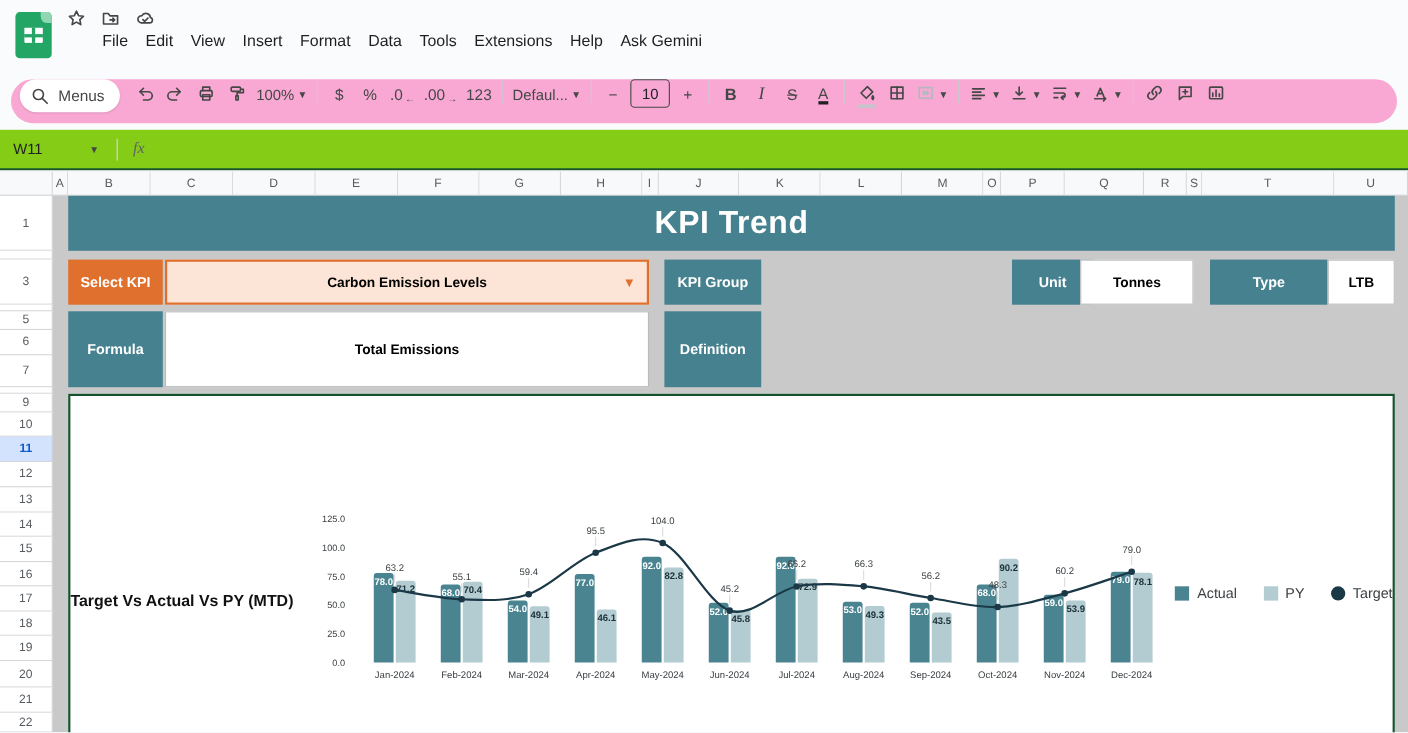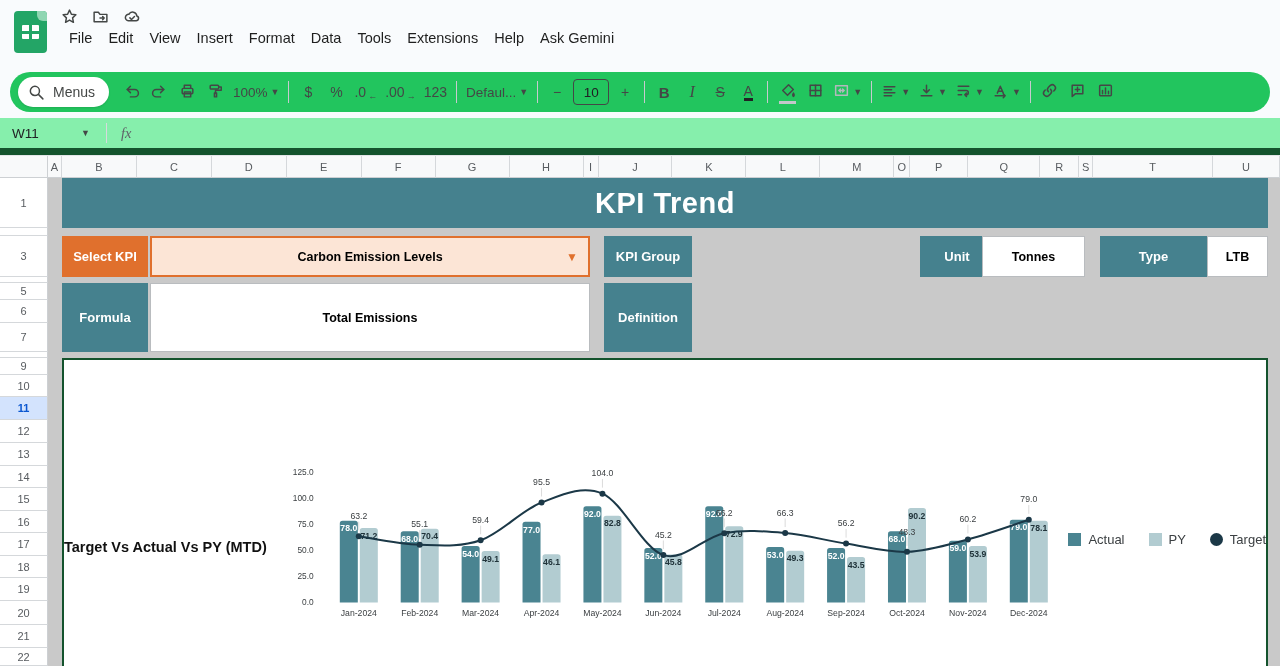--- a/index.html
+++ b/index.html
@@ -11,42 +11,42 @@
   .logo { width:33px; height:42px; margin-top:3px; position:relative; }
   .logo .sheet-shape { position:absolute; inset:0; background:#23a566; border-radius:4px; }
   .logo .fold { position:absolute; right:0; top:0; width:10px; height:10px; background:#8fd6b2; border-radius:0 4px 0 6px; }
   .logo .grid2 { position:absolute; left:8px; top:14px; width:17px; height:14px; background:#fff; border-radius:1px;
     background-image:linear-gradient(#23a566,#23a566),linear-gradient(#23a566,#23a566);
     background-size:3px 100%,100% 3px; background-position:7px 0,0 5.5px; background-repeat:no-repeat; }
   .title-block { margin-left:14px; flex:1; }
   .doc-title-row { display:flex; align-items:center; gap:14px; }
   .doc-title { font-size:18px; color:#202124; letter-spacing:.1px; }
   .title-ic { color:#444746; display:flex; align-items:center; }
-  .menu-row { display:flex; margin-top:2px; }
+  .menu-row { display:flex; margin-top:2px;margin-left:24px; }
   .menu-item { font-size:14.5px; color:#1f1f1f; padding:3px 8px; border-radius:4px; cursor:default; }
 
   
   .toolbar-wrap { padding:4px 10px 6px 10px; background:#f9fbfd; }
-  .toolbar { height:40px; background:#22c55e; border-radius:21px; display:flex; align-items:center; padding:0 8px; gap:0; }
+  .toolbar { height:40px; background:#f9a8d4; border-radius:21px; display:flex; align-items:flex-start; padding:0 8px; gap:0; }
   .tb-pill { background:#fff; border-radius:18px; height:30px; display:flex; align-items:center; gap:8px; padding:0 14px 0 10px; margin-right:8px; box-shadow:0 1px 2px rgba(0,0,0,.12); color:#444746; font-size:14px; }
   .tb-btn { min-width:28px; height:28px; display:flex; align-items:center; justify-content:center; border-radius:4px; color:#444746; font-size:14px; gap:2px; padding:0 4px; }
   .tb-btn.disabled { color:#b4b8bd; }
   .tb-caret { font-size:9px; color:#444746; margin-left:1px; }
   .tb-divider { width:1px; height:22px; background:#c7cacf; margin:0 5px; }
   .tb-bold { font-weight:700; font-size:15px; }
   .tb-italic { font-style:italic; font-family:"Liberation Serif", serif; font-size:16px; }
   .tb-strike { text-decoration:line-through; font-size:14px; }
   .tb-underA { border-bottom:3px solid #202124; line-height:14px; font-size:14px; font-weight:500;}
   .tb-fill-underline { border-bottom:3px solid #c3c7cb; line-height:15px; }
   .fontsize-box { width:36px; height:26px; border:1px solid #444746; border-radius:4px; display:flex; align-items:center; justify-content:center; font-size:13.5px; color:#202124; margin:0 2px; }
   .tb-sub { font-size:9px; margin-top:8px; }
   .tb-label { font-size:13.5px; }
 
   
-  .formula-bar { height:37px; background:#86efac; display:flex; align-items:center; border-bottom:7px solid #14532d; padding-left:12px; }
+  .formula-bar { height:37px; background:#84cc16; display:flex; align-items:center; border-bottom:2px solid #14532d; padding-left:12px; }
   .name-box { width:84px; display:flex; align-items:center; justify-content:space-between; font-size:13.5px; color:#202124; padding-right:6px; }
   .fx { font-style:italic; font-family:"Liberation Serif", serif; color:#5f6368; font-size:14.5px; margin-left:14px; }
   .fb-div { width:1px; height:20px; background:#d7dadd; margin-left:10px; }
 
   
   .col-headers { display:flex; height:23px; background:#fff; border-top:1px solid #e3e5e8; }
   .corner { width:48px; height:100%; background:#f8f9fa; border-right:1px solid #cdd0d3; border-bottom:1px solid #cdd0d3; }
   .col-h { height:100%; display:flex; align-items:center; justify-content:center; font-size:11px; color:#575b5f; background:#f8f9fa; border-right:1px solid #d5d8db; border-bottom:1px solid #cdd0d3; overflow:hidden; }
 
   

